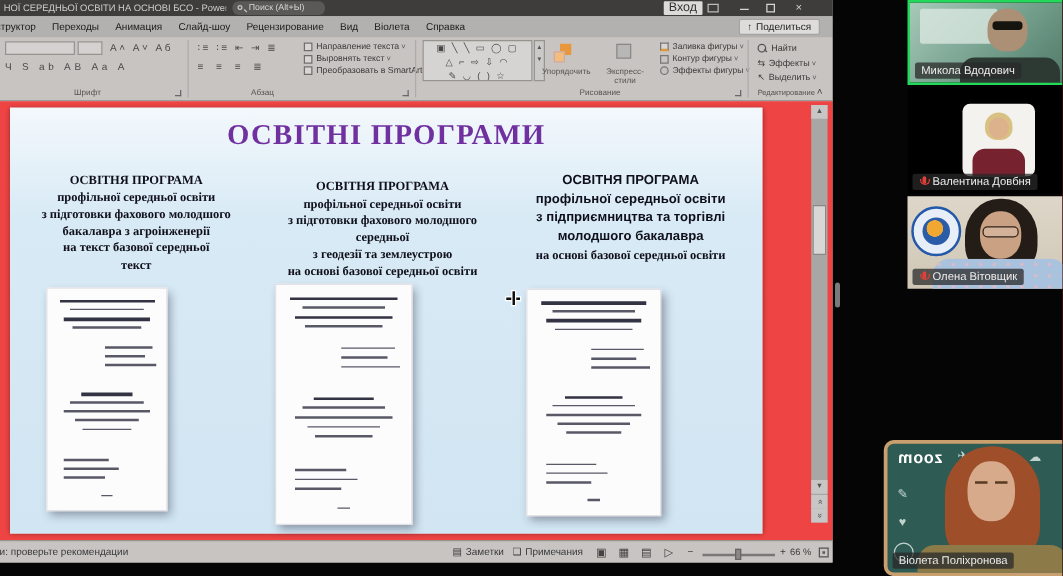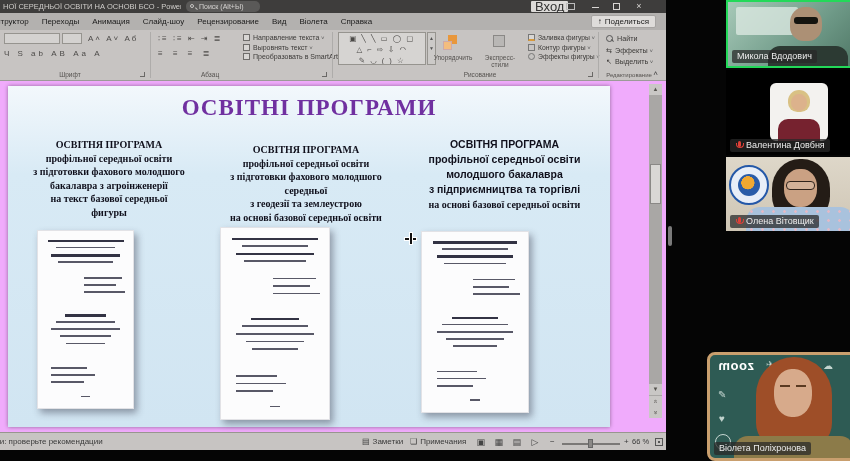--- a/index.html
+++ b/index.html
@@ -10,21 +10,21 @@
   
   .ppt{position:absolute;left:0;top:0;width:666px;height:450px;background:#c7c4c2;}
   .titlebar{position:absolute;left:0;top:0;width:100%;height:13px;background:#3e3d3c;}
   .title-text{position:absolute;left:3px;top:2px;width:178px;overflow:hidden;white-space:nowrap;
               font-size:7.5px;color:#d0cecb;}
   .search-pill{position:absolute;left:186px;top:1px;width:74px;height:11px;background:#5a5958;
                border-radius:5px;color:#d6d4d2;font-size:7px;line-height:11px;padding-left:13px;white-space:nowrap;}
   .mag{position:absolute;left:4px;top:2.5px;width:4px;height:4px;border:1px solid #c9c7c5;border-radius:50%;}
   .mag::after{content:"";position:absolute;left:3.5px;top:3.5px;width:2.5px;height:1px;background:#c9c7c5;transform:rotate(45deg);}
   .signin{position:absolute;left:531px;top:1px;height:11px;padding:0 4px;background:#dddbd9;color:#333;
-          font-size:13px;line-height:11px;border-radius:1px;}
+          font-size:10px;line-height:11px;border-radius:1px;}
   .winbtn{position:absolute;top:0;width:18px;height:13px;color:#d8d6d4;font-size:9px;line-height:13px;text-align:center;}
   .ic-ribbonopt{position:absolute;left:566px;top:3px;width:9px;height:7px;border:1px solid #bbb;}
   .ic-min{position:absolute;left:592px;top:7px;width:7px;height:1px;background:#d8d6d4;}
   .ic-restore{position:absolute;left:613px;top:3px;width:7px;height:7px;border:1px solid #d8d6d4;}
 
   .tabsrow{position:absolute;left:0;top:13px;width:100%;height:17px;background:#b3b1af;overflow:hidden;}
   .tabs{position:absolute;left:-17px;top:0;height:17px;display:flex;gap:13px;align-items:center;
         font-size:8px;color:#1a1a1a;white-space:nowrap;}
   .share-btn{position:absolute;right:10px;top:2px;height:13px;background:#dedcda;border:1px solid #a6a4a2;
              border-radius:2px;font-size:8px;color:#222;display:flex;align-items:center;gap:3px;padding:0 6px;}
@@ -48,21 +48,21 @@
   .fill-ic{display:inline-block;width:7px;height:7px;background:#d8d6d4;border:1px solid #777;border-bottom:2px solid #d89a3c;}
   .outline-ic{display:inline-block;width:7px;height:7px;border:1.5px solid #777;}
   .fx-ic{display:inline-block;width:7px;height:7px;border:1px solid #777;border-radius:50%;background:#c4c2c0;}
   .find-ic{position:relative;display:inline-block;width:8px;height:8px;}
   .find-ic::before{content:"";position:absolute;left:0;top:0;width:5px;height:5px;border:1px solid #555;border-radius:50%;}
   .find-ic::after{content:"";position:absolute;left:5px;top:5px;width:3px;height:1px;background:#555;transform:rotate(45deg);}
   .launcher{position:absolute;bottom:3px;width:5px;height:5px;border-right:1px solid #6a6866;border-bottom:1px solid #6a6866;}
   .collapse{position:absolute;right:8px;bottom:2px;font-size:8px;color:#444;}
 
   
-  .editor{position:absolute;left:0;top:81px;width:100%;height:351px;background:#f0abfc;}
+  .editor{position:absolute;left:0;top:81px;width:100%;height:351px;background:#ef4444;}
   .slide{position:absolute;left:8px;top:5px;width:602px;height:341px;
          background:linear-gradient(180deg,#f3f8fc 0%,#d8eaf5 26%,#d1e5f2 100%);
          box-shadow:0 0 4px rgba(0,0,0,.4);}
   .slide-title{position:absolute;left:0;top:9px;width:100%;text-align:center;
                font-family:"Liberation Serif",serif;font-weight:bold;font-size:23px;letter-spacing:1px;color:#7030a0;}
   .prog{position:absolute;text-align:center;color:#10101c;}
   .prog.serif{font-family:"Liberation Serif",serif;font-weight:bold;font-size:10px;line-height:13.5px;}
   .prog.sans{font-family:"Liberation Sans",sans-serif;font-weight:bold;font-size:10.5px;line-height:15px;}
   .prog.sans .lastserif{font-family:"Liberation Serif",serif;font-size:10px;}
   .doc{position:absolute;background:#fcfcfd;border:1px solid #e2e2e6;box-shadow:3px 4px 7px rgba(40,40,60,.42);}
@@ -269,35 +269,35 @@
     <div class="editor">
       <div class="slide">
         <div class="slide-title">ОСВІТНІ ПРОГРАМИ</div>
 
         <div class="prog serif" style="left:2px;top:52px;width:198px;">
           <div>ОСВІТНЯ ПРОГРАМА</div>
           <div>профільної середньої освіти</div>
           <div>з підготовки фахового молодшого</div>
           <div>бакалавра з агроінженерії</div>
           <div>на текст базової середньої</div>
-          <div>фигуры</div>
+          <div>текст</div>
         </div>
         <div class="prog serif" style="left:192px;top:57px;width:212px;">
           <div>ОСВІТНЯ ПРОГРАМА</div>
           <div>профільної середньої освіти</div>
           <div>з підготовки фахового молодшого</div>
           <div>середньої</div>
           <div>з геодезії та землеустрою</div>
           <div>на основі базової середньої освіти</div>
         </div>
         <div class="prog sans" style="left:391px;top:51px;width:211px;">
           <div>ОСВІТНЯ ПРОГРАМА</div>
           <div>профільної середньої освіти</div>
+          <div>з підприємництва та торгівлі</div>
           <div>молодшого бакалавра</div>
-          <div>з підприємництва та торгівлі</div>
           <div class="lastserif">на основі базової середньої освіти</div>
         </div>
 
         <div class="doc doc-body" style="left:29px;top:144px;width:97px;height:179px;">
             <div class="bar b" style="width: 80%; top: 5%; left: 10%;"></div>
             <div class="bar" style="width: 62%; top: 9%; left: 19%;"></div>
             <div class="bar b" style="width: 72%; top: 13%; left: 14%;"></div>
             <div class="bar" style="width: 58%; top: 17%; left: 21%;"></div>
             <div class="bar" style="width: 40%; top: 26%; left: 48%;"></div>
             <div class="bar" style="width: 34%; top: 30%; left: 48%;"></div>

